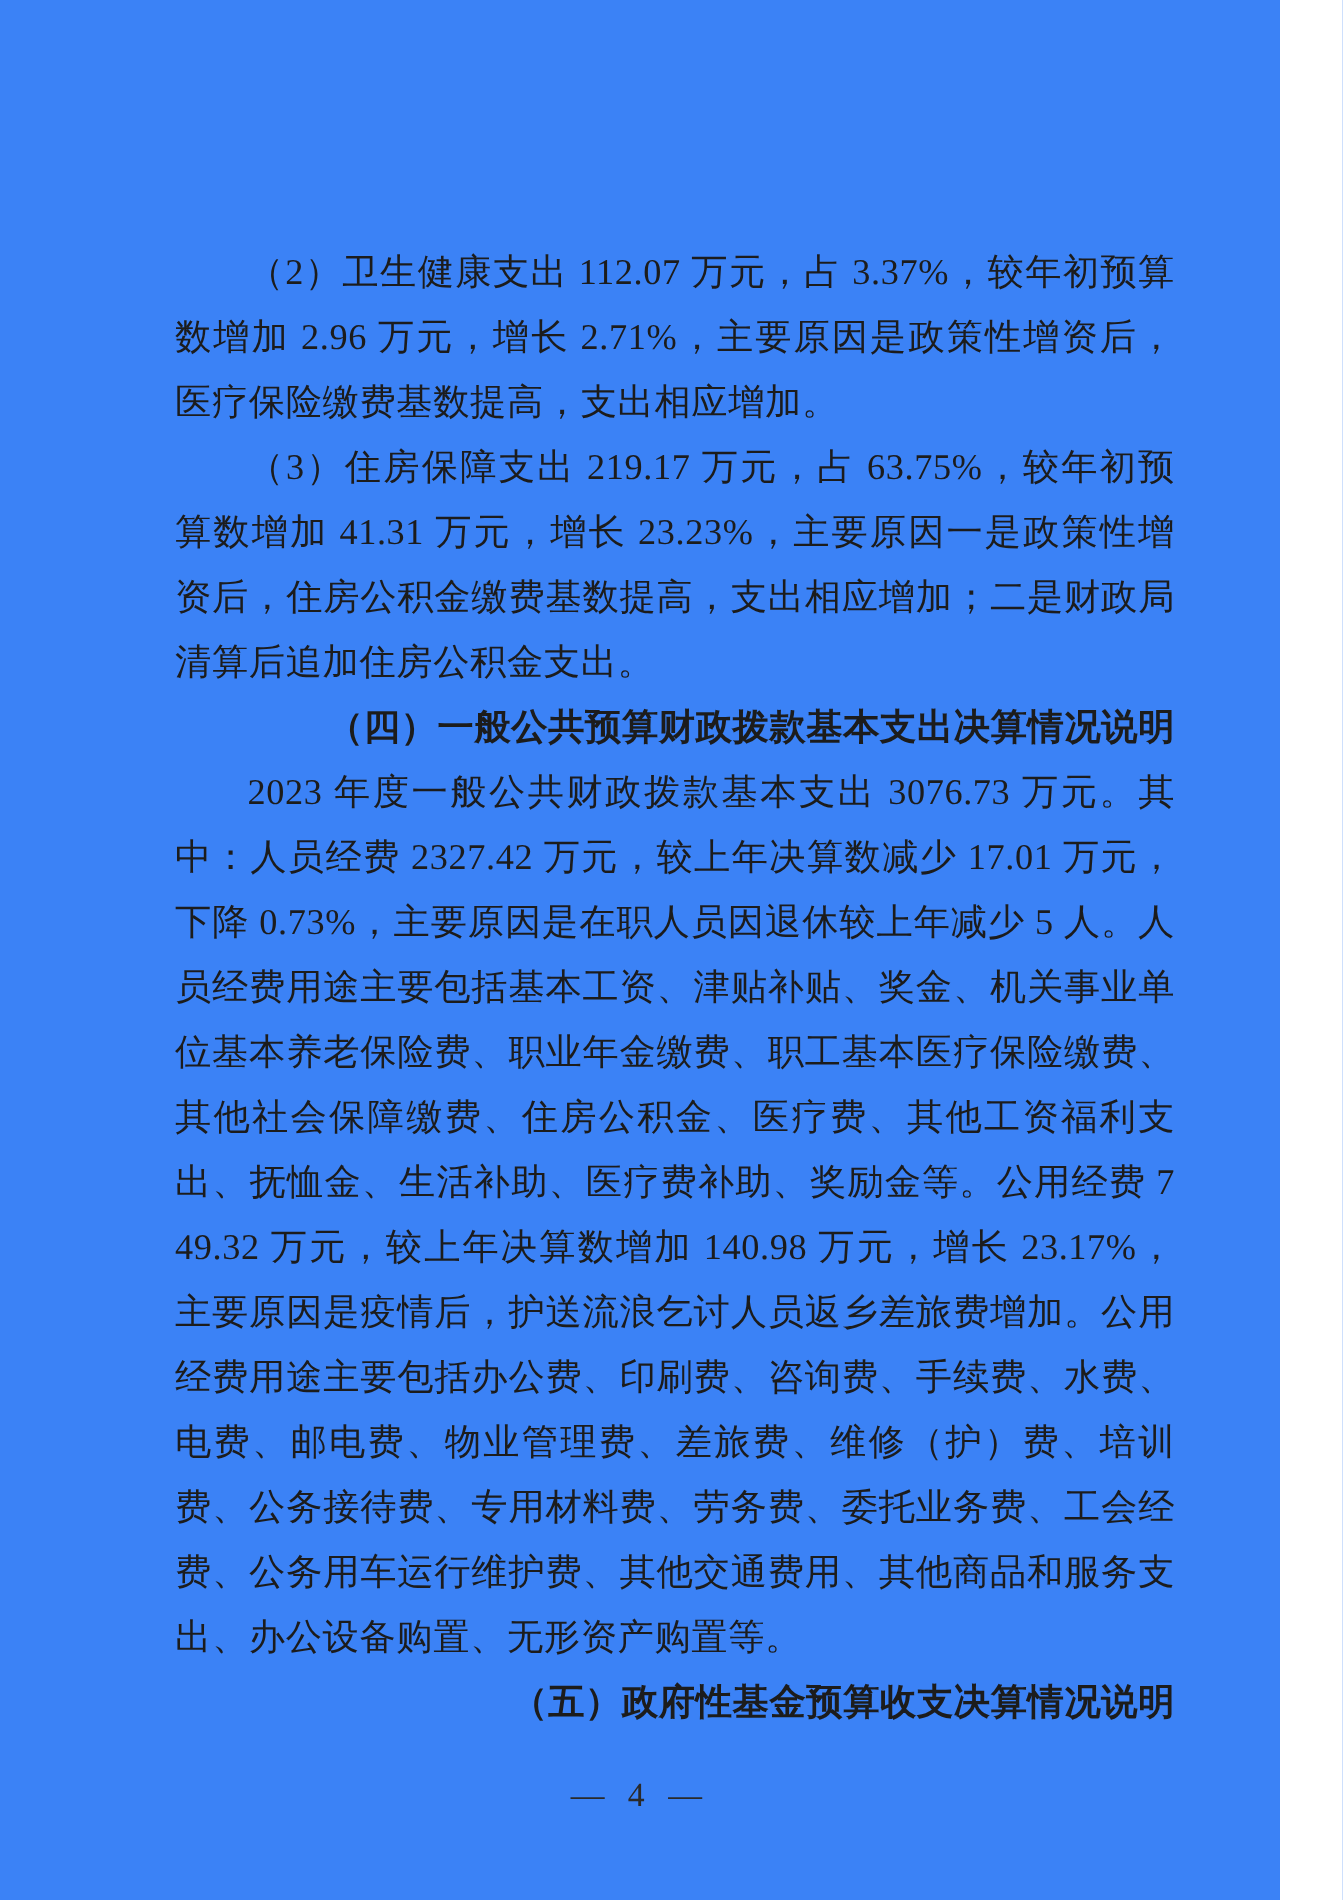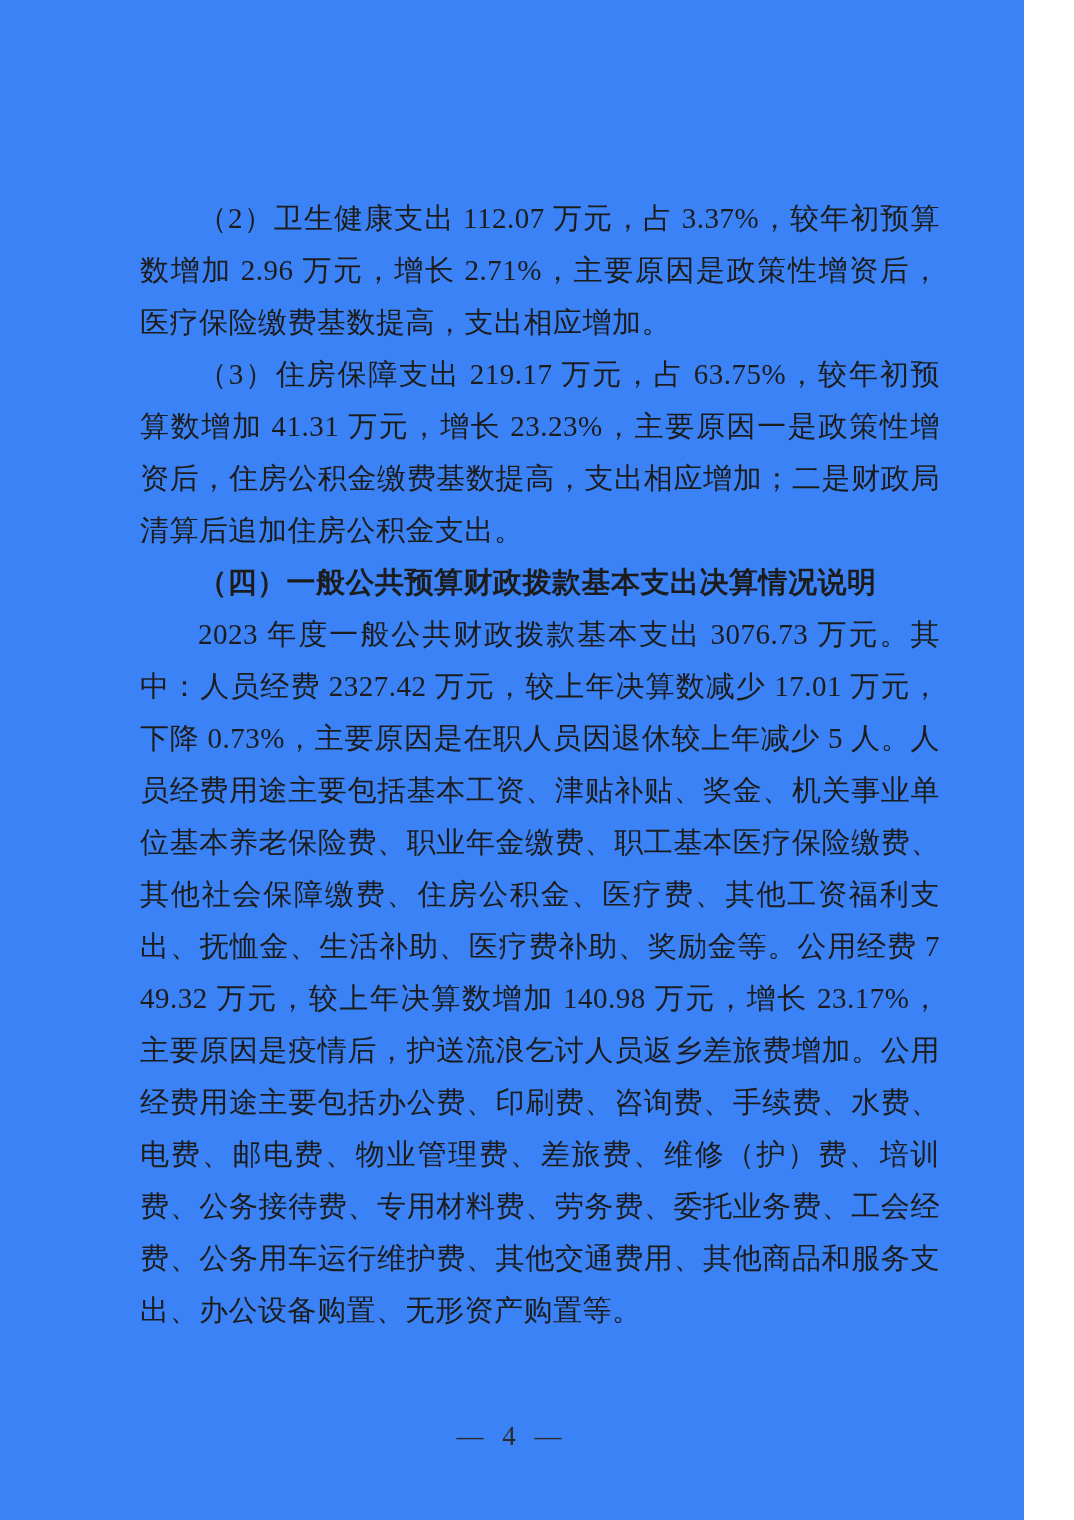--- a/index.html
+++ b/index.html
@@ -31,21 +31,21 @@
     letter-spacing: 0.5px;
   }
 
   .content p {
     text-indent: 2em;
     word-break: break-all;
   }
 
   .content p.heading {
     font-weight: bold;
-    text-align: left;
+    text-align: right;
   }
 
   .footer {
     position: absolute;
     left: 0;
     right: 0;
     bottom: 68px;
     text-align: center;
     color: #2a2a2a;
     font-size: 27px;
@@ -55,16 +55,17 @@
 </style>
 </head>
 <body>
 
 <div class="page">
   <div class="content">
     <p class="body">（2）卫生健康支出 112.07 万元，占 3.37%，较年初预算数增加 2.96 万元，增长 2.71%，主要原因是政策性增资后，医疗保险缴费基数提高，支出相应增加。</p>
     <p class="body">（3）住房保障支出 219.17 万元，占 63.75%，较年初预算数增加 41.31 万元，增长 23.23%，主要原因一是政策性增资后，住房公积金缴费基数提高，支出相应增加；二是财政局清算后追加住房公积金支出。</p>
     <p class="heading">（四）一般公共预算财政拨款基本支出决算情况说明</p>
     <p class="body">2023 年度一般公共财政拨款基本支出 3076.73 万元。其中：人员经费 2327.42 万元，较上年决算数减少 17.01 万元，下降 0.73%，主要原因是在职人员因退休较上年减少 5 人。人员经费用途主要包括基本工资、津贴补贴、奖金、机关事业单位基本养老保险费、职业年金缴费、职工基本医疗保险缴费、其他社会保障缴费、住房公积金、医疗费、其他工资福利支出、抚恤金、生活补助、医疗费补助、奖励金等。公用经费 749.32 万元，较上年决算数增加 140.98 万元，增长 23.17%，主要原因是疫情后，护送流浪乞讨人员返乡差旅费增加。公用经费用途主要包括办公费、印刷费、咨询费、手续费、水费、电费、邮电费、物业管理费、差旅费、维修（护）费、培训费、公务接待费、专用材料费、劳务费、委托业务费、工会经费、公务用车运行维护费、其他交通费用、其他商品和服务支出、办公设备购置、无形资产购置等。</p>
+    <p class="heading">（五）政府性基金预算收支决算情况说明</p>
   </div>
 
   <div class="footer">— 4 —</div>
 </div>
 
 </body></html>

